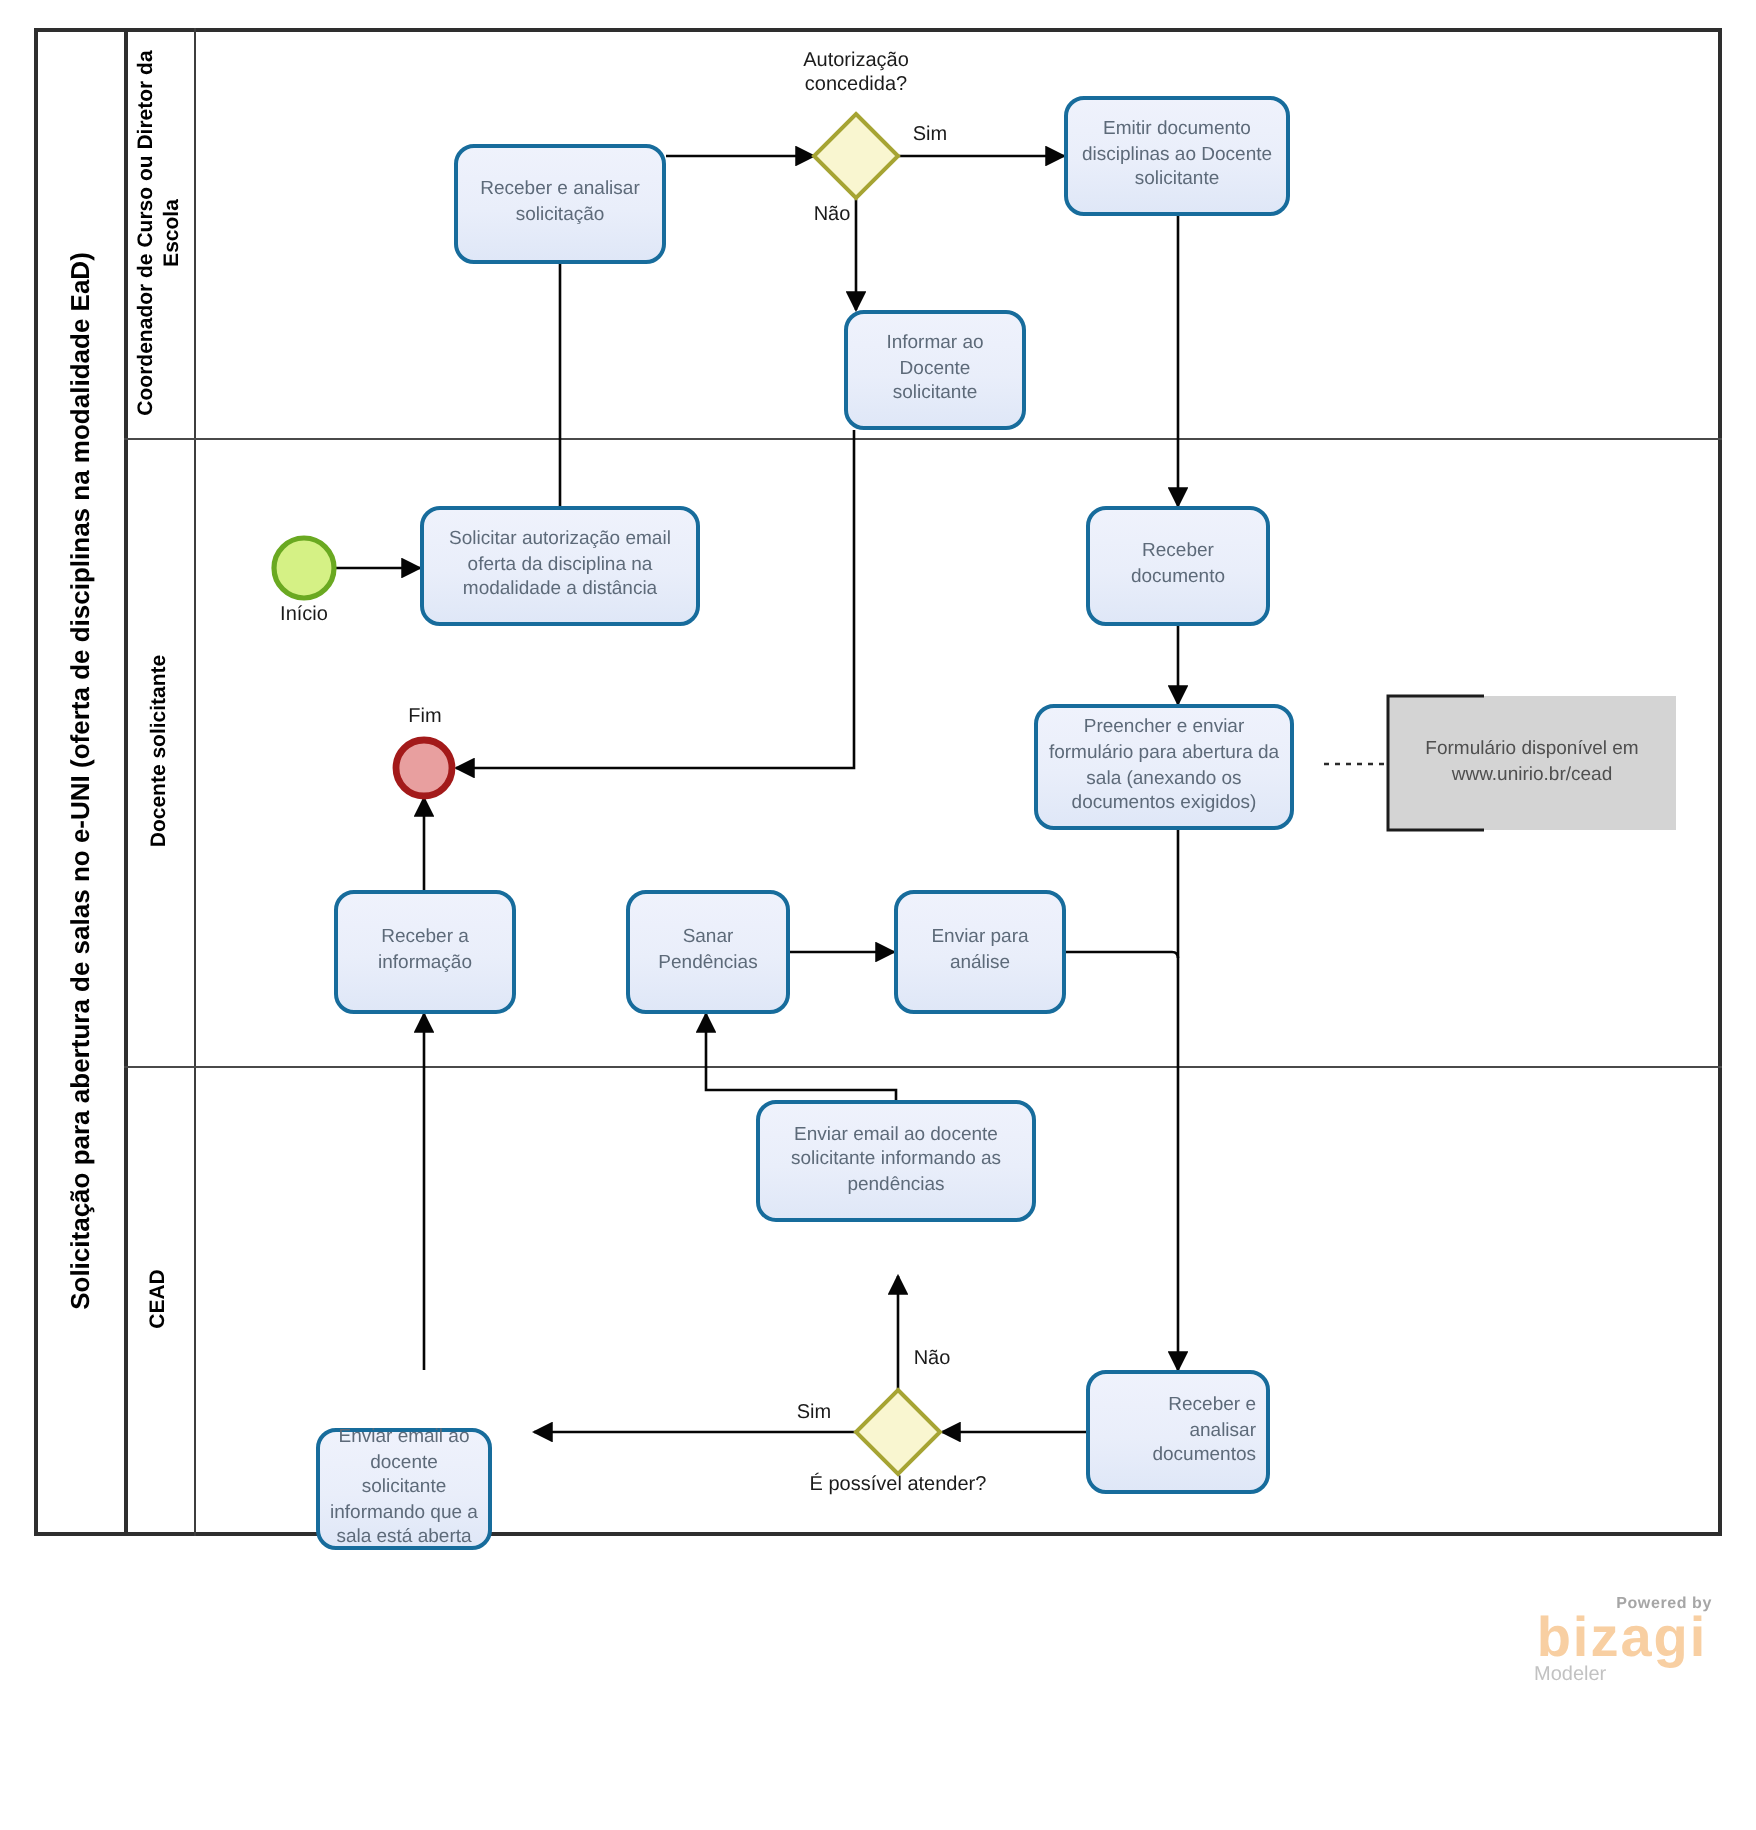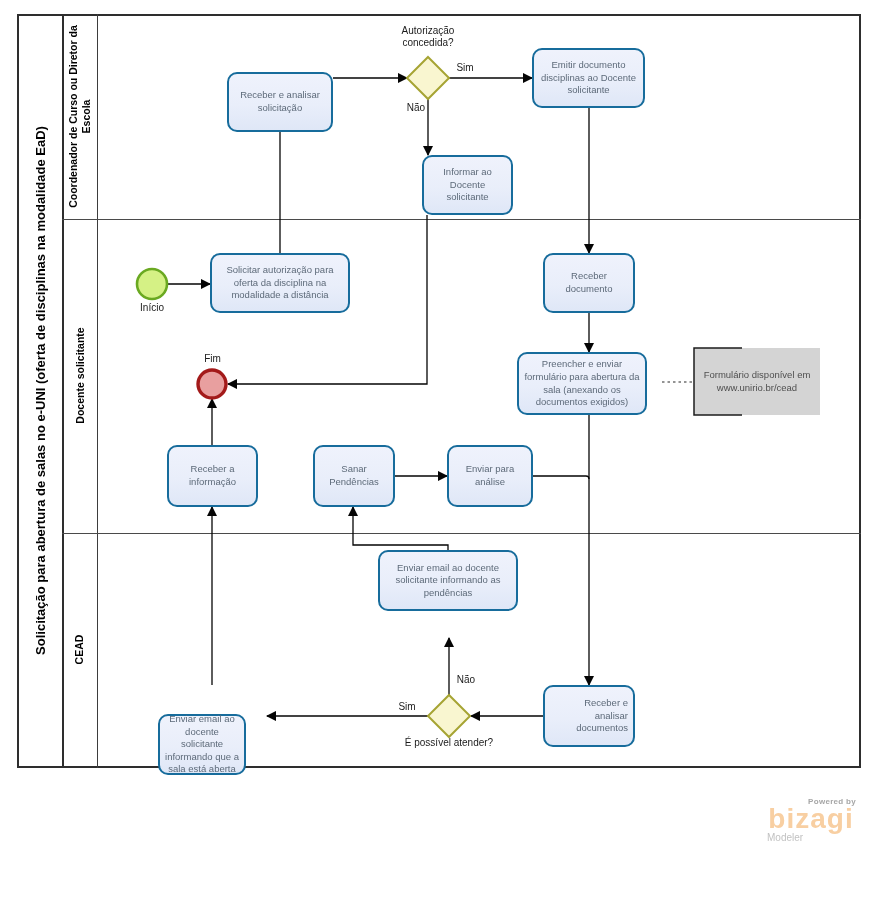--- a/index.html
+++ b/index.html
@@ -91,26 +91,26 @@
     <path class="dotted" d="M662,382 L694,382"></path>
     <path class="bracket" d="M742,348 H694 V415 H742"></path>
 
     <polygon class="gw" points="428,57 449,78 428,99 407,78"></polygon>
     <polygon class="gw" points="449,695 470,716 449,737 428,716"></polygon>
 
     <circle class="ev-start" cx="152" cy="284" r="15"></circle>
     <circle class="ev-end" cx="212" cy="384" r="14"></circle>
   </svg>
 
-  <div class="note" style="left:694px;top:348px;width:126px;height:67px;">Formulário disponível em www.unirio.br/cead</div>
+  <div class="note" style="left:694px;top:348px;width:144px;height:67px;">Formulário disponível em www.unirio.br/cead</div>
 
   <div class="task" style="left:227px;top:48px;width:106px;height:60px;margin-top:24px;">Receber  e analisar solicitação</div>
   <div class="task" style="left:532px;top:48px;width:113px;height:60px;">Emitir documento disciplinas ao Docente solicitante</div>
   <div class="task" style="left:382px;top:155px;width:91px;height:60px;margin-left:40px;">Informar ao Docente solicitante</div>
-  <div class="task" style="left:210px;top:253px;width:140px;height:60px;">Solicitar autorização para oferta da disciplina na modalidade a distância</div>
+  <div class="task" style="left:210px;top:253px;width:140px;height:60px;">Solicitar autorização email oferta da disciplina na modalidade a distância</div>
   <div class="task" style="left:543px;top:253px;width:92px;height:60px;">Receber documento</div>
   <div class="task" style="left:517px;top:352px;width:130px;height:63px;">Preencher e enviar formulário para abertura da sala (anexando os documentos exigidos)</div>
   <div class="task" style="left:313px;top:445px;width:82px;height:62px;">Sanar Pendências</div>
   <div class="task" style="left:167px;top:445px;width:91px;height:62px;">Receber a informação</div>
   <div class="task" style="left:447px;top:445px;width:86px;height:62px;">Enviar para análise</div>
   <div class="task" style="left:378px;top:550px;width:140px;height:61px;">Enviar email ao docente solicitante informando as pendências</div>
   <div class="task" style="left:158px;top:714px;width:88px;height:61px;">Enviar email ao docente solicitante informando que a sala está aberta</div>
   <div class="task" style="left:543px;top:685px;width:92px;height:62px;text-align:right;">Receber e analisar documentos</div>
 
   <div class="lbl" style="left:388px;top:25px;width:80px;">Autorização concedida?</div>

